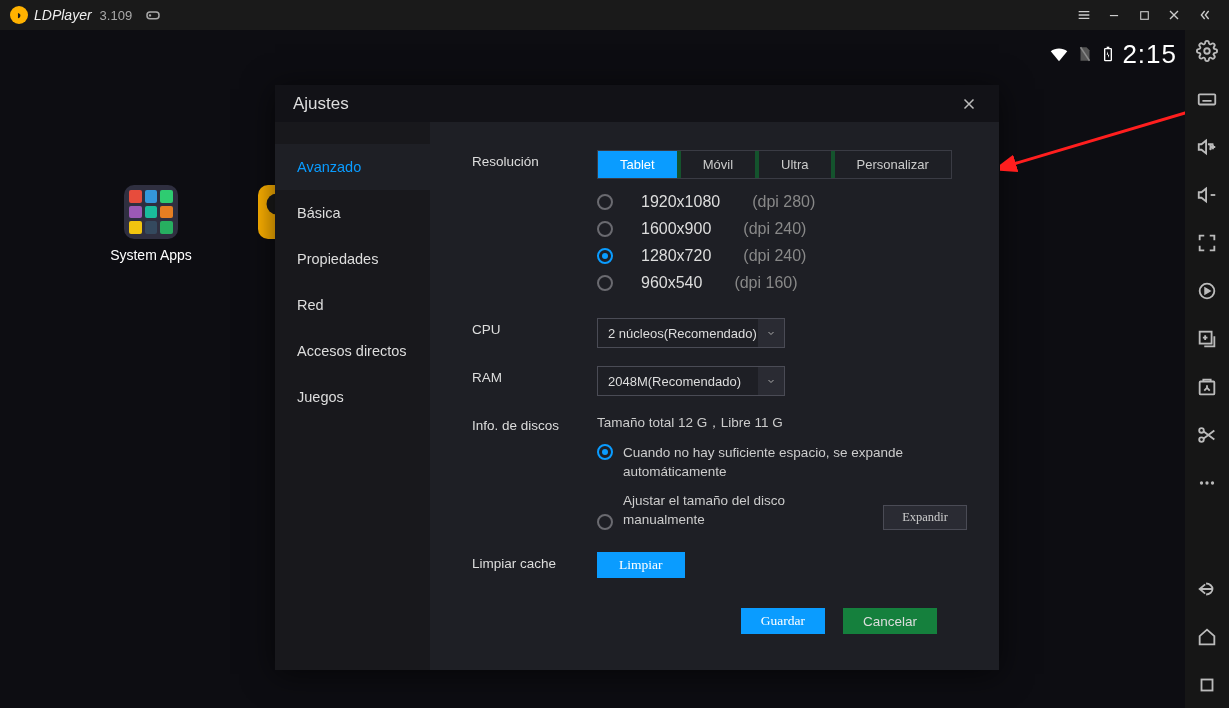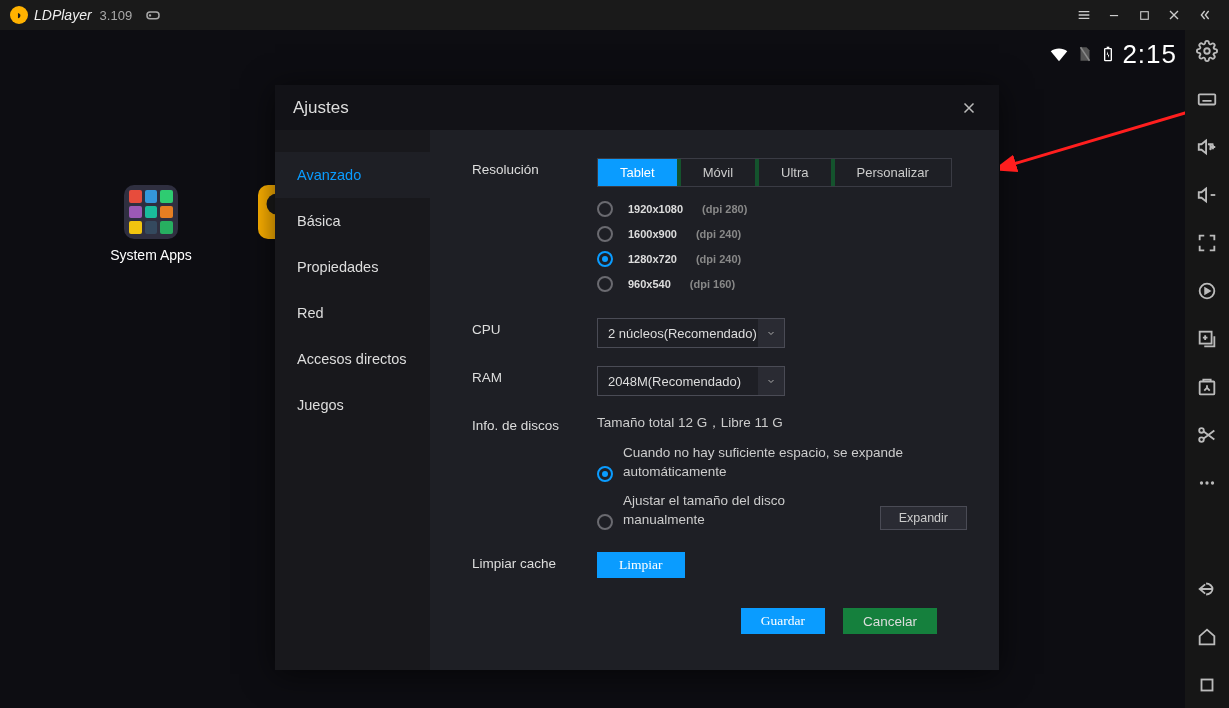--- a/index.html
+++ b/index.html
@@ -51,36 +51,36 @@
   .row .field { flex: 1; }
 
   
   .tabstrip { display: flex; border: 1px solid #3a3b44; width: fit-content; }
   .tab { padding: 6px 22px; font-size: 13px; color: #ccc; cursor: pointer; border-right: 4px solid #14532d;}
   .tab:last-child { border-right: none; }
   .tab.active { background: #0a9cff; color: #fff; }
 
   
   .radiolist { margin-top: 14px; display: flex; flex-direction: column; gap: 9px; }
-  .radio { display: flex; align-items: center; gap: 15px; color: #aaa; font-size: 11px; cursor: pointer; font-weight: bold;}
+  .radio { display: flex; align-items: center; gap: 28px; color: #aaa; font-size: 16px; cursor: pointer;}
   .radio .bullet { width: 16px; height: 16px; border: 2px solid #6a6a70; border-radius: 50%; position: relative; flex-shrink:0;}
   .radio.checked .bullet { border-color: #0a9cff; }
   .radio.checked .bullet::after { content:""; position:absolute; inset:3px; background:#0a9cff; border-radius:50%; }
   .radio .res-main { color: #ddd; }
   .radio .res-dpi  { color: #888; margin-left: 4px;}
 
   
   .select { width: 188px; height: 30px; border: 1px solid #4a4b55; display: flex; align-items: center; padding: 0 10px; color: #ddd; font-size: 13px; cursor: pointer; position: relative;}
   .select .chev { position: absolute; right: 0; top:0; bottom:0; width: 26px; background:#2a2b33; display:flex; align-items:center; justify-content:center; color:#aaa;}
 
   .diskinfo-line { color:#ccc; margin-bottom:12px; }
   .diskopts { display:flex; flex-direction:column; gap:10px; }
-  .diskopt { display:flex; align-items:flex-end; gap:10px; }
+  .diskopt { display:flex; align-items:flex-start; gap:10px; }
   .diskopt .text { color:#ccc; line-height:1.4; }
-  .expand-btn { margin-left: 10px; padding: 4px 18px; border: 1px solid #4a4b55; background: #2a2b33; color:#ccc; font-size:12.5px; cursor:pointer;}
+  .expand-btn { margin-left: 10px; padding: 4px 18px; border: 1px solid #4a4b55; background: #2a2b33; color:#ccc; font-size:12.5px; cursor:pointer;font-family:Liberation Serif, serif;}
 
   .btn { padding: 5px 20px; font-size: 13.5px; cursor: pointer; border: none; }
   .btn-primary { background: #0a9cff; color: #fff; font-family: Liberation Serif, serif; }
   .btn-secondary { background: #15803d; color: #ddd; }
 
   .footer { padding: 12px 30px 18px; display:flex; justify-content:flex-end; gap: 18px;}
 
   
   .arrow { position: absolute; left: 1000px; top: 80px; pointer-events:none; }
 

